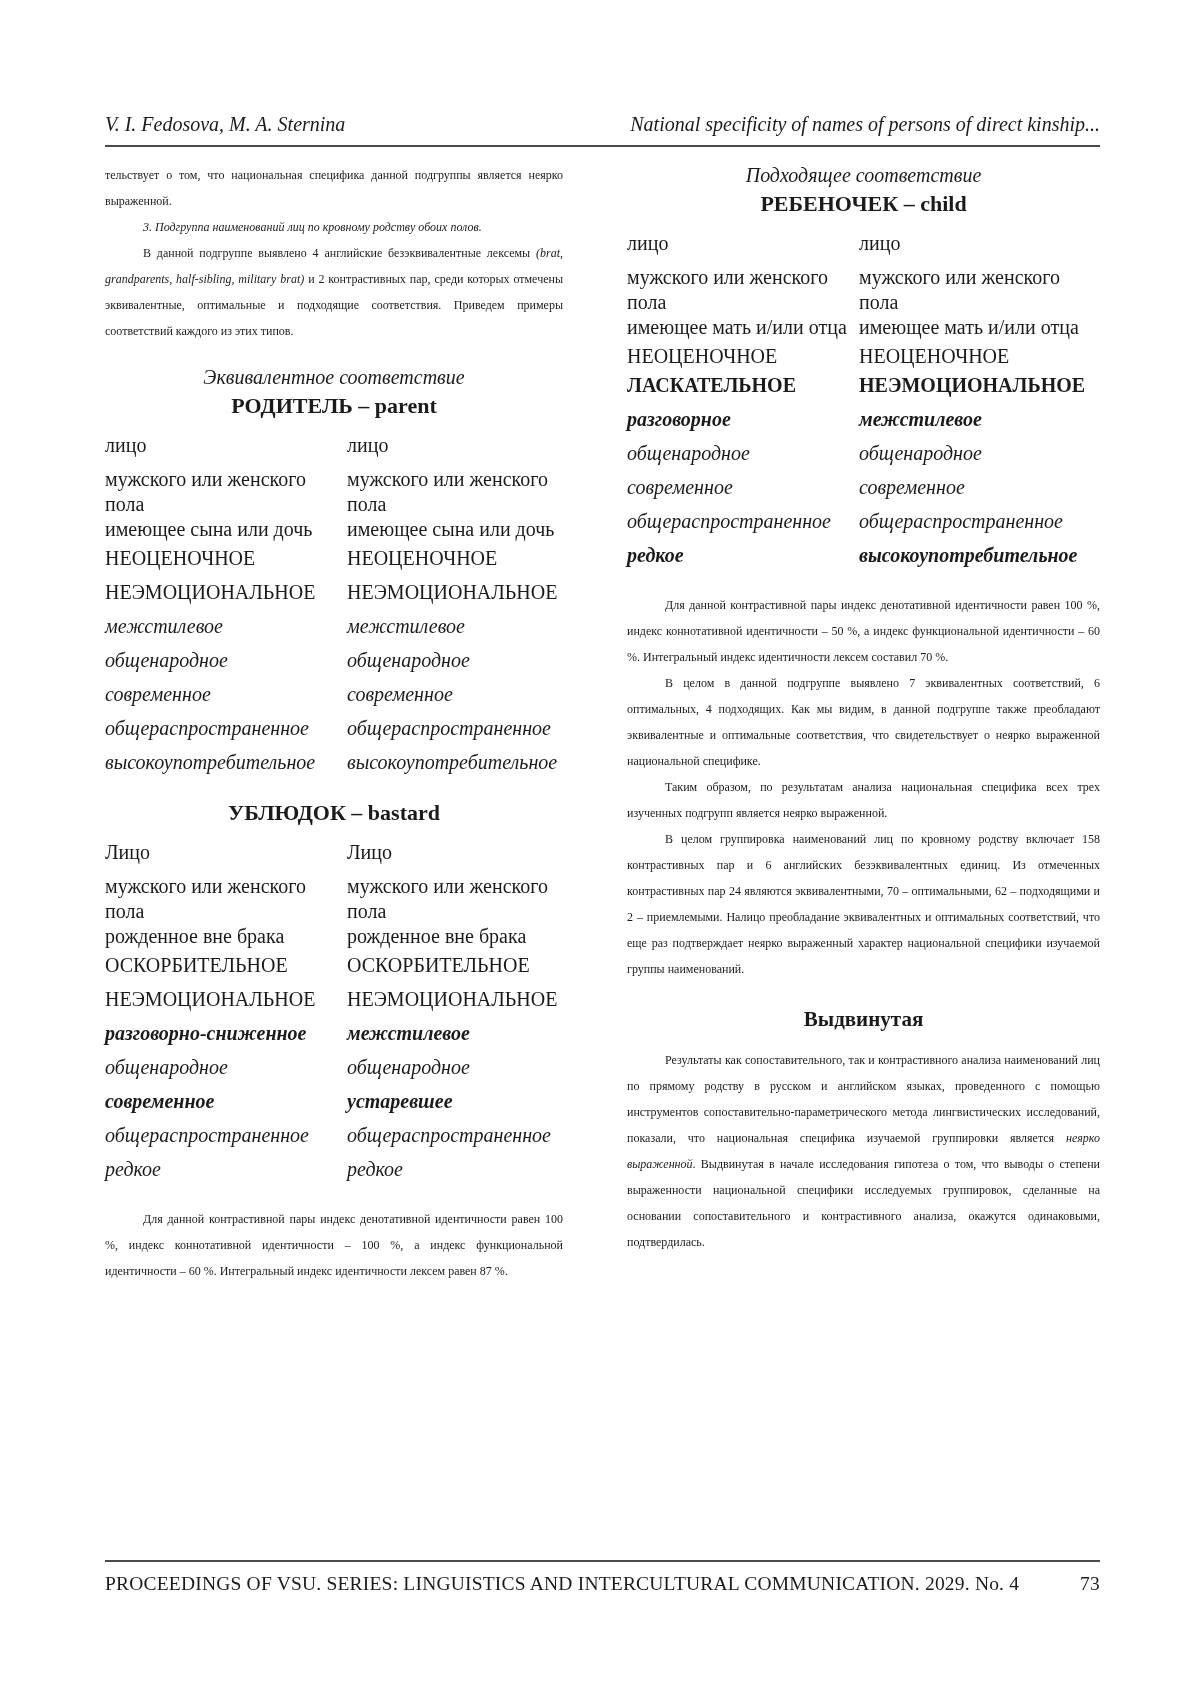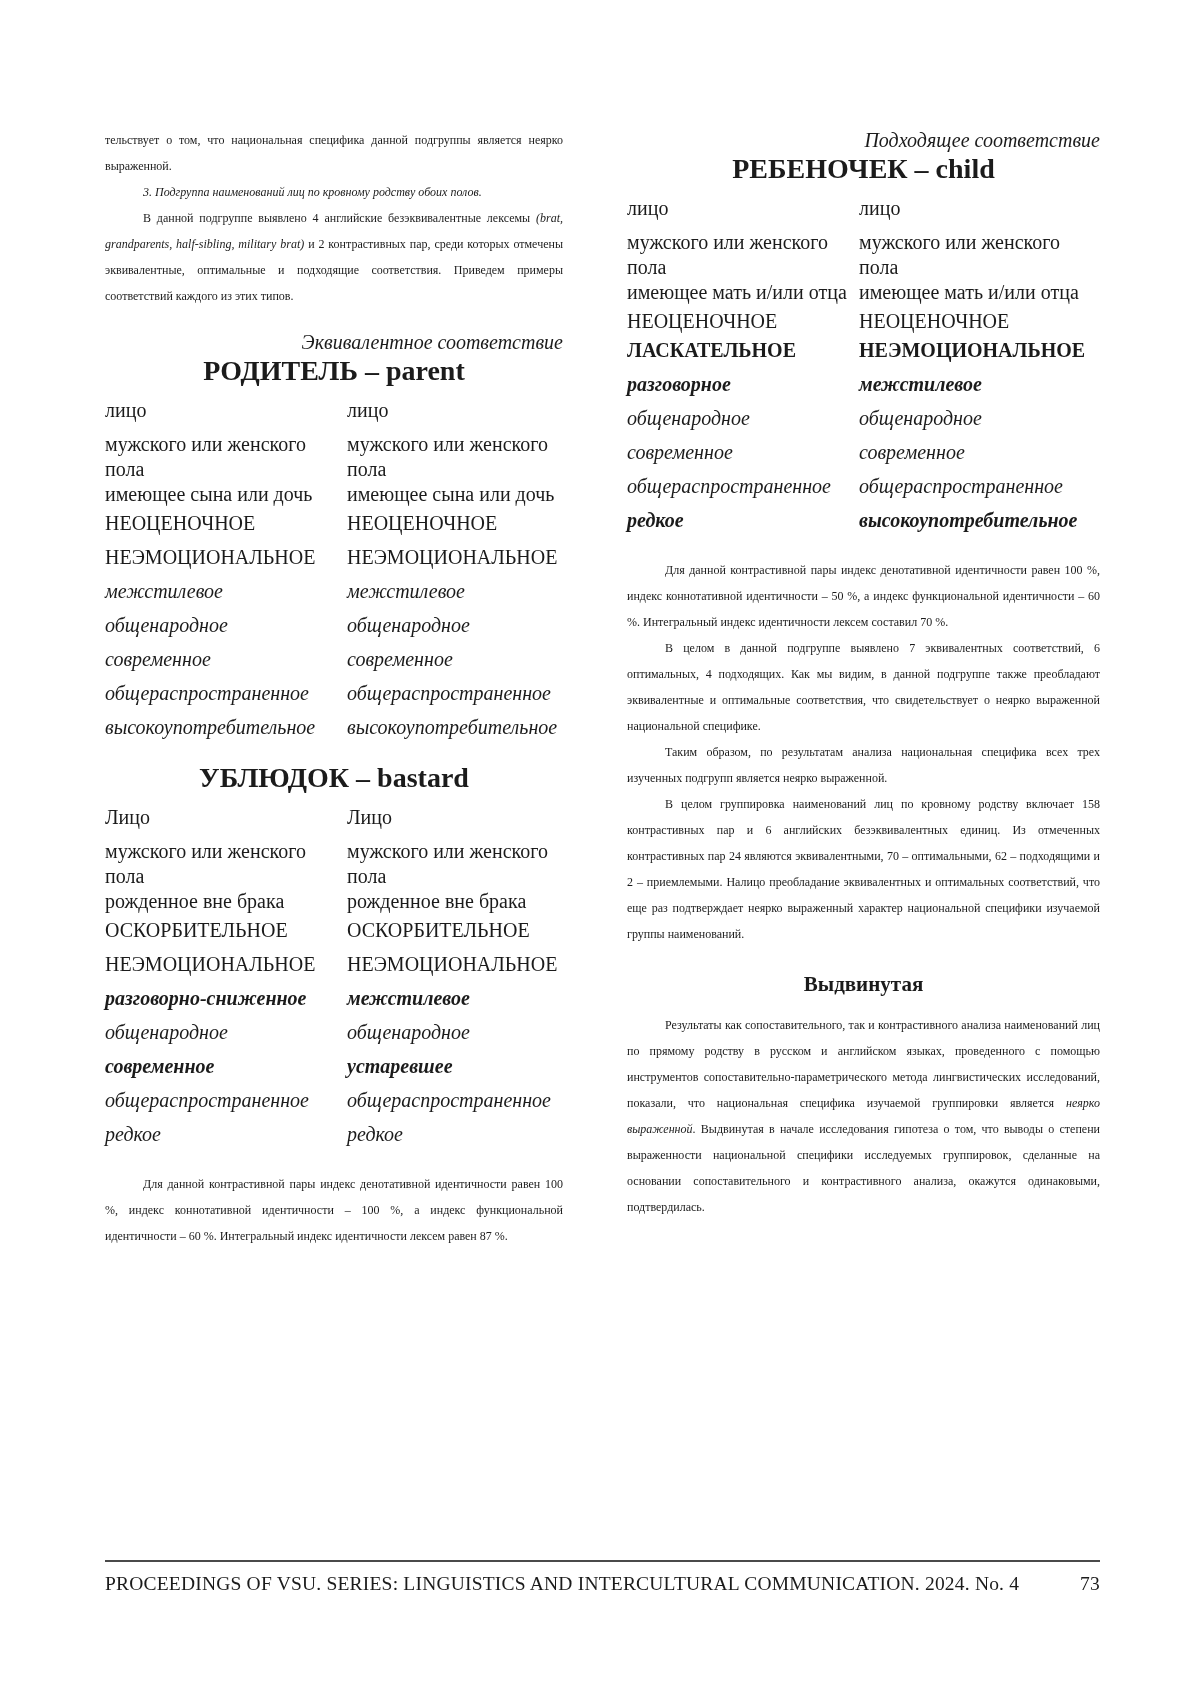--- a/index.html
+++ b/index.html
@@ -18,22 +18,22 @@
   .col-left{width:458px;}
   .col-right{width:473px;}
 
   p{margin:0;font-size:12px;line-height:26px;text-align:justify;}
   .indent{text-indent:38px;}
   .it{font-style:italic;}
 
   
   .tbl{margin:20px 0 24px;}
   .tbl.first{margin-top:0;}
-  .tbl-label{font-style:italic;font-size:20px;line-height:26px;text-align:right;}
-  .tbl-title{font-weight:bold;font-size:28px;line-height:27px;text-align:center;margin:2px 0 14px;}
+  .tbl-label{font-style:italic;font-size:20px;line-height:26px;text-align:center;}
+  .tbl-title{font-weight:bold;font-size:22px;line-height:27px;text-align:center;margin:2px 0 14px;}
   .row{display:grid;grid-template-columns:218px 1fr;column-gap:24px;
        font-size:20px;line-height:25px;margin-bottom:9px;}
   .col-right .row{grid-template-columns:220px 1fr;column-gap:12px;}
   .row.m0{margin-bottom:0;}
   .row.m4{margin-bottom:4px;font-family:Liberation Serif, serif;}
   .row.rit .cell{font-style:italic;}
   .row.rb .cell{font-weight:bold;}
   .row.rbi .cell{font-weight:bold;font-style:italic;}
 
   .sec-head{font-weight:bold;font-size:21px;line-height:27px;text-align:center;margin:24px 0 14px;}
@@ -43,20 +43,24 @@
           border-top:2px solid #4a4a4a;padding-top:10px;
           display:flex;justify-content:space-between;align-items:baseline;
           font-size:19.5px;letter-spacing:0.2px;line-height:24px;}
 </style>
 </head>
 <body>
 
 <div class="page">
   <div class="content">
 
+    <div class="runhead">
+      <span>V. I. Fedosova, M. A. Sternina</span>
+      <span class="rh-right">National specificity of names of persons of direct kinship...</span>
+    </div>
 
     <div class="cols">
 
       <div class="col-left">
         <p>тельствует о том, что национальная специфика данной подгруппы является неярко выраженной.</p>
         <p class="indent it">3. Подгруппа наименований лиц по кровному родству обоих полов.</p>
         <p class="indent"><span>В данной подгруппе выявлено 4 английские безэквивалентные лексемы </span><span class="it">(brat, grandparents, half-sibling, military brat)</span><span> и 2 контрастивных пар, среди которых отмечены эквивалентные, оптимальные и подходящие соответствия. Приведем примеры соответствий каждого из этих типов.</span></p>
 
         <section class="tbl">
           <div class="tbl-label">Эквивалентное соответствие</div>
@@ -204,16 +208,16 @@
 
         <div class="sec-head">Выдвинутая</div>
 
         <p class="indent"><span>Результаты как сопоставительного, так и контрастивного анализа наименований лиц по прямому родству в русском и английском языках, проведенного с помощью инструментов сопоставительно-параметрического метода лингвистических исследований, показали, что национальная специфика изучаемой группировки является </span><span class="it">неярко выраженной</span><span>. Выдвинутая в начале исследования гипотеза о том, что выводы о степени выраженности национальной специфики исследуемых группировок, сделанные на основании сопоставительного и контрастивного анализа, окажутся одинаковыми, подтвердилась.</span></p>
       </div>
 
     </div>
   </div>
 
   <div class="footer">
-    <span>PROCEEDINGS OF VSU. SERIES: LINGUISTICS AND INTERCULTURAL COMMUNICATION. 2024. No. 4</span>
+    <span>PROCEEDINGS OF VSU. SERIES: LINGUISTICS AND INTERCULTURAL COMMUNICATION. 2029. No. 4</span>
     <span>73</span>
   </div>
 </div>
 
 </body></html>

